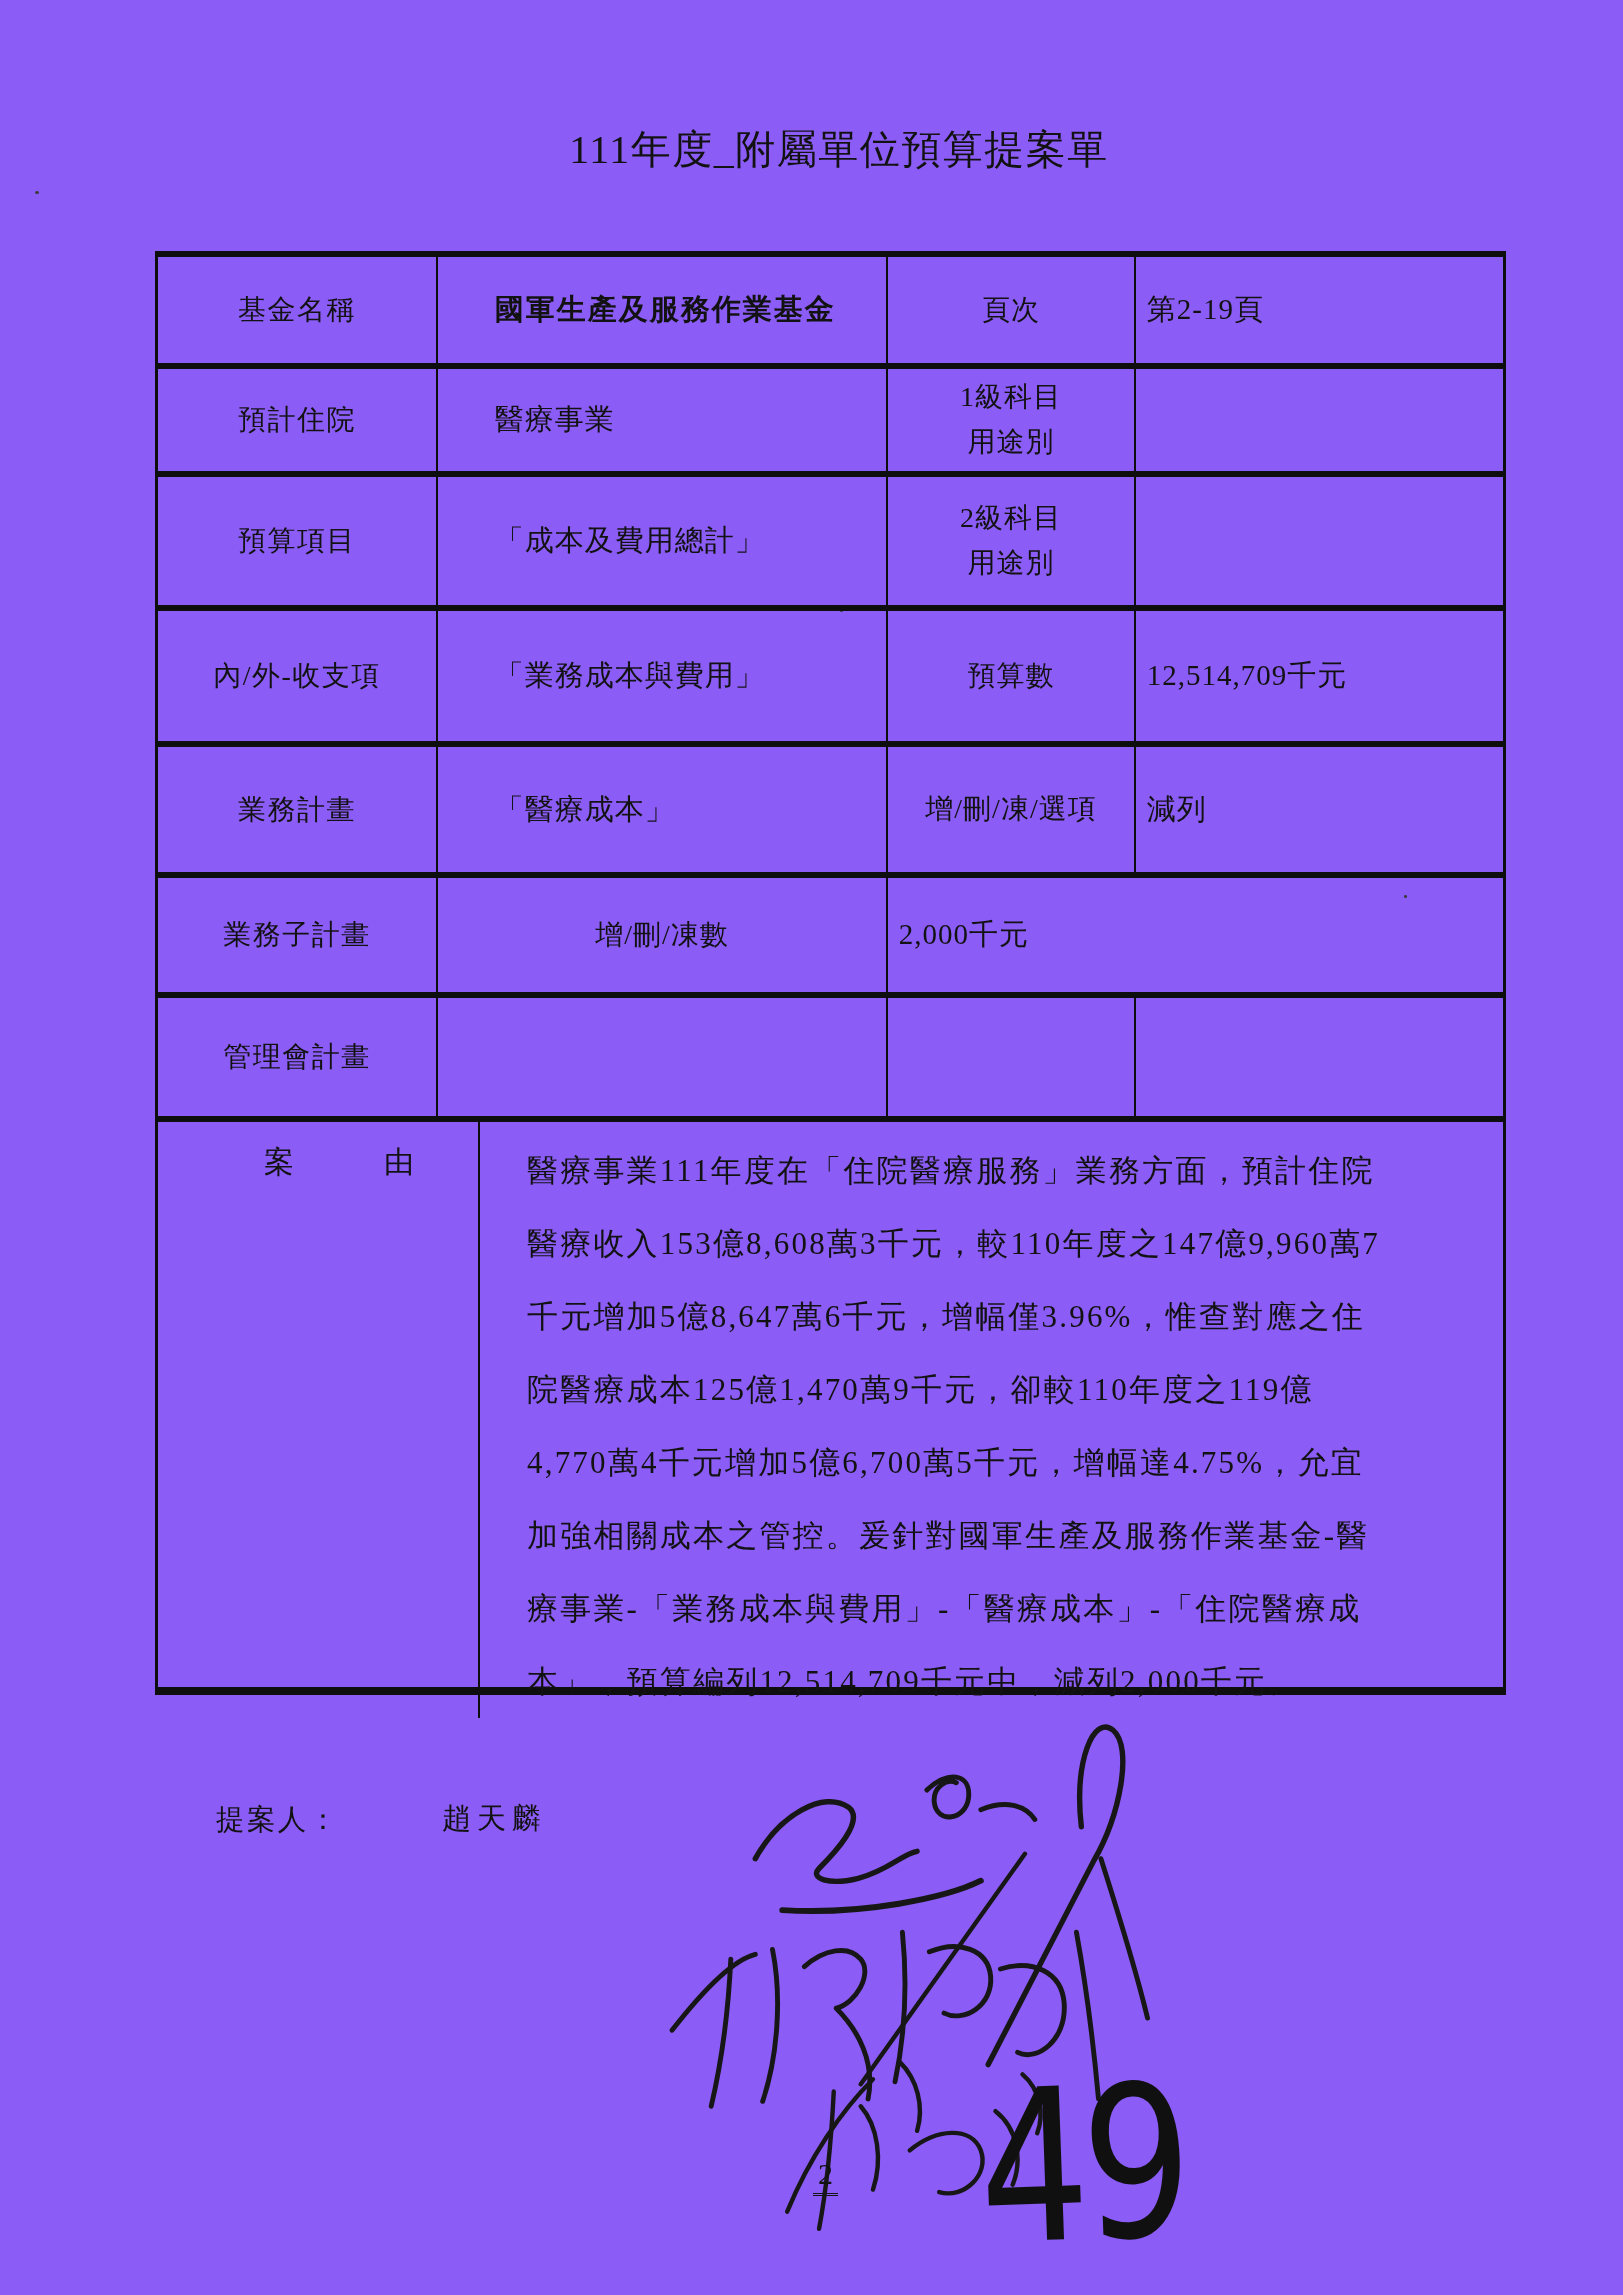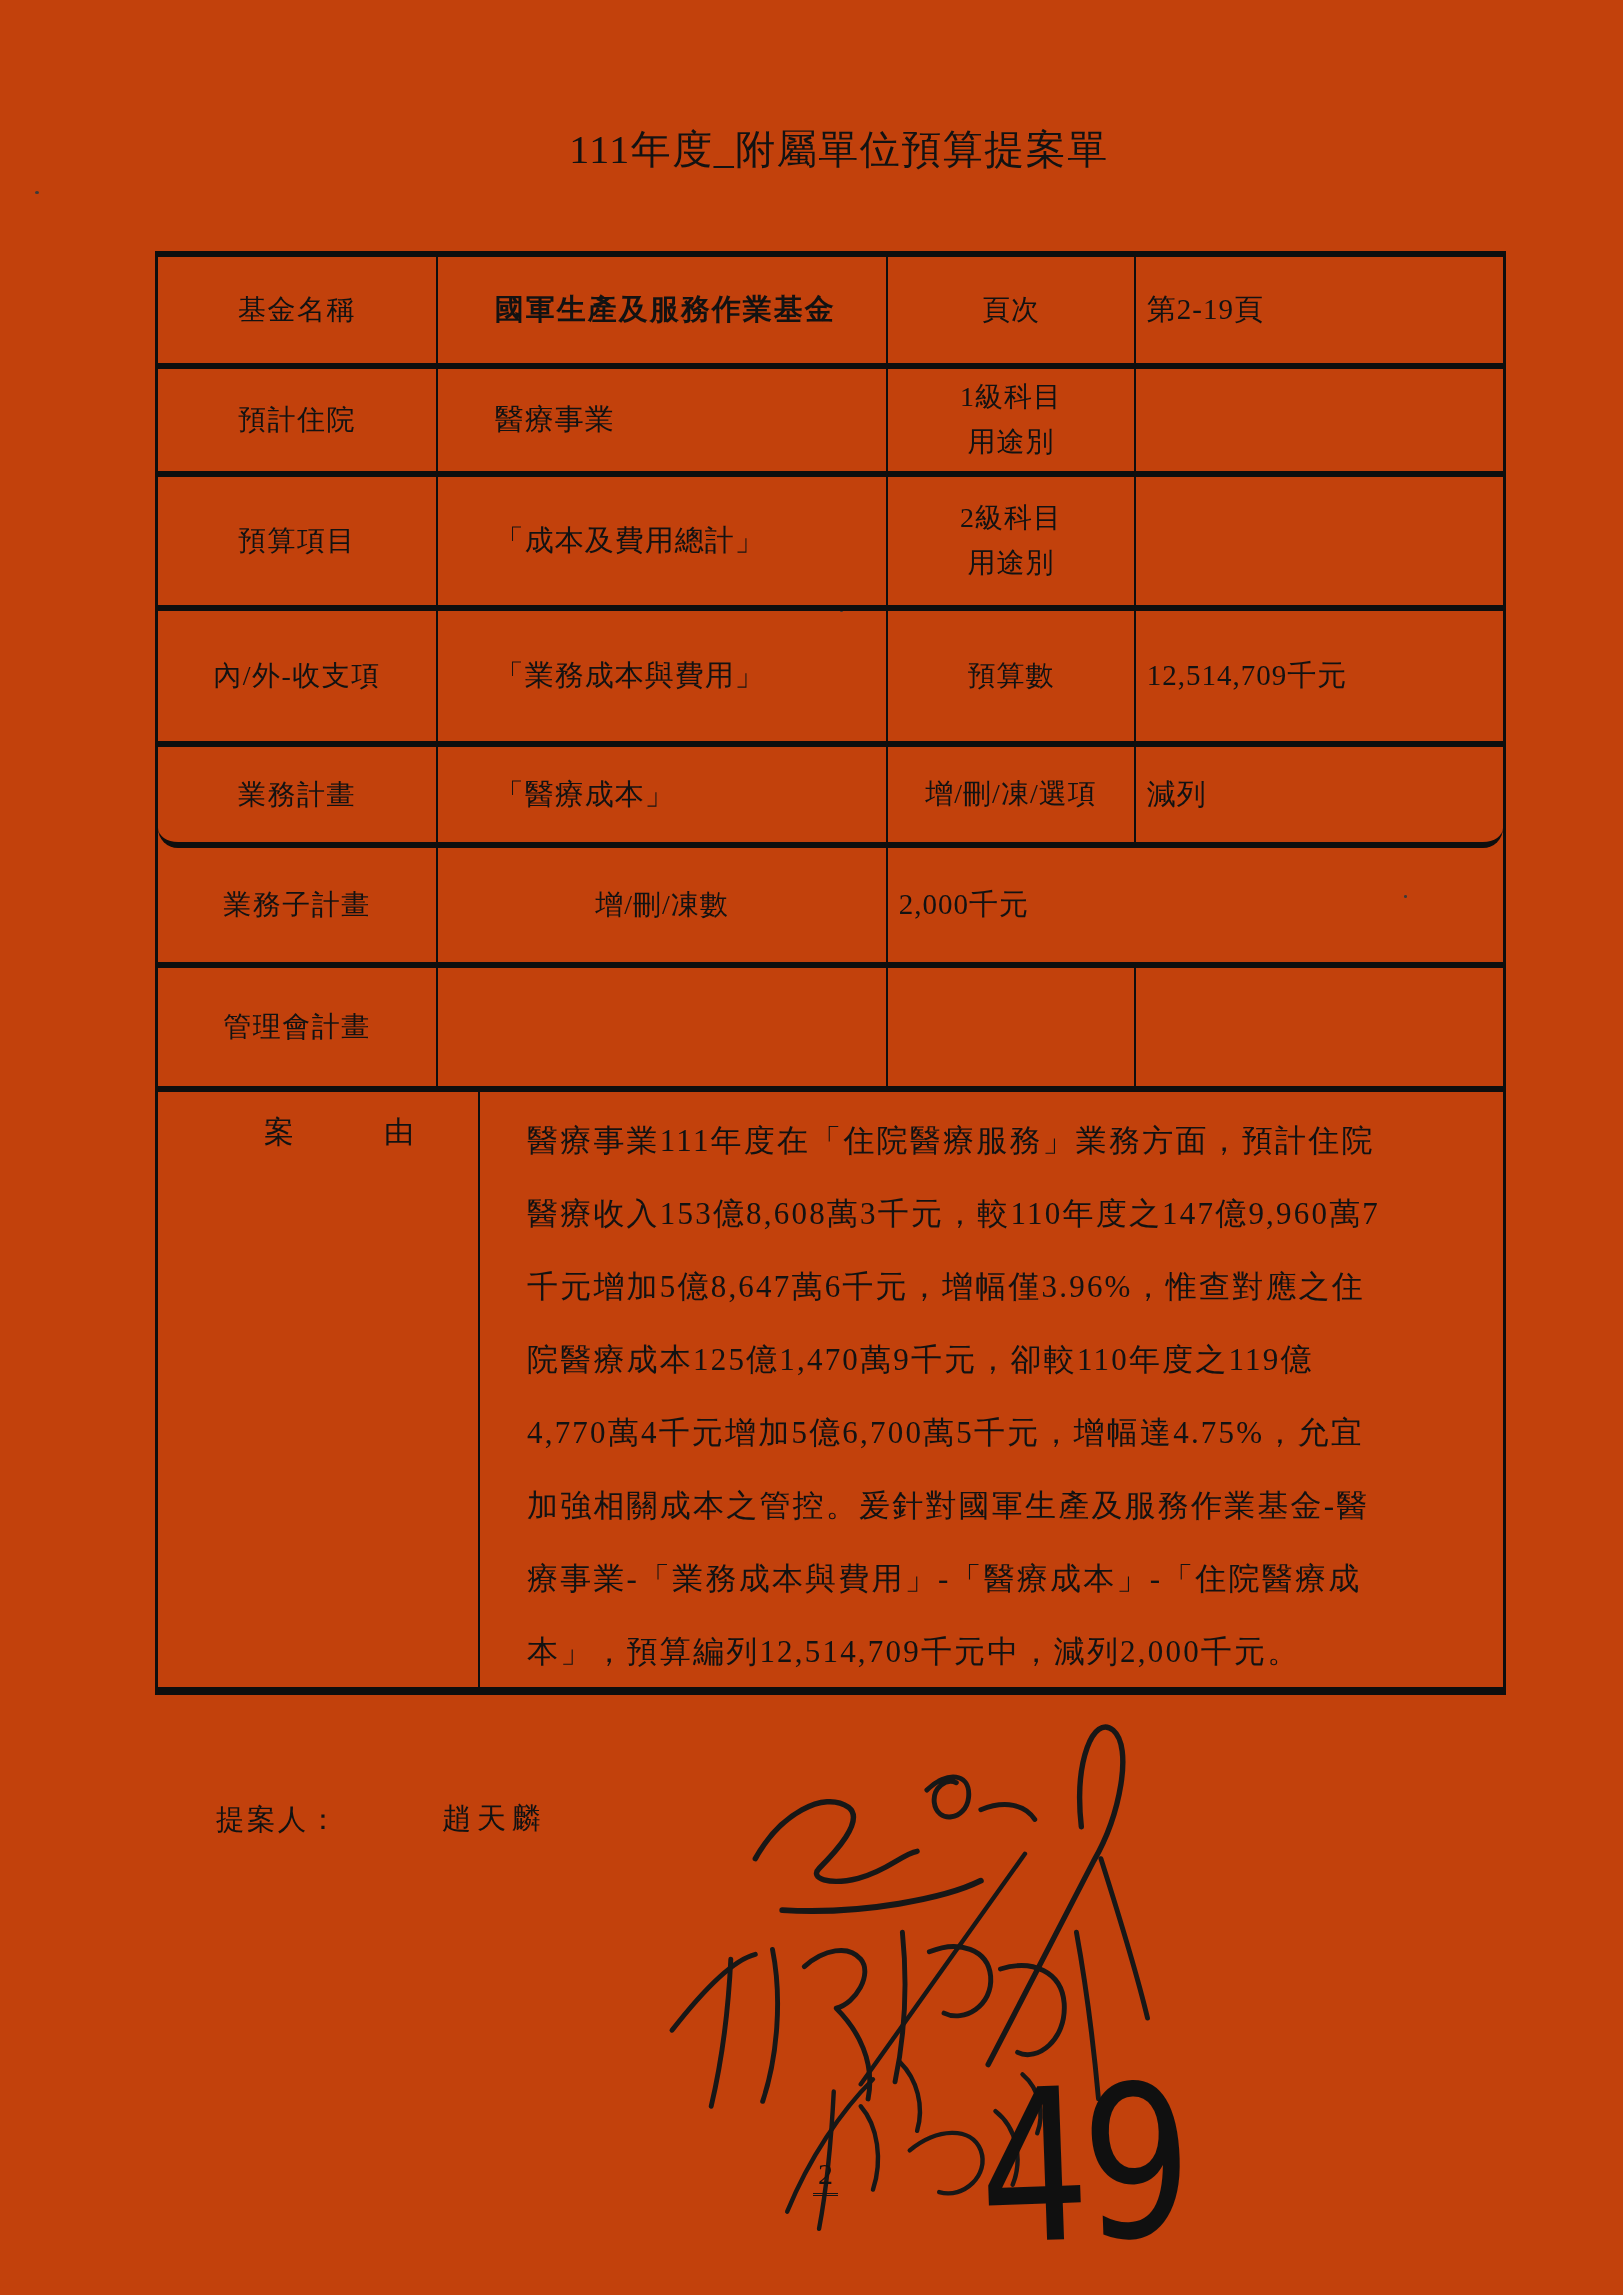--- a/index.html
+++ b/index.html
@@ -1,17 +1,17 @@
 <!DOCTYPE html>
 <html style="font-size:7.8px"><head>
 <meta charset="utf-8">
 <style>
   html,body { margin:0; padding:0; background:#ffffff; }
   .page {
-    position:relative; width:1624px; height:2295px; background:#c2410c;
+    position:relative; width:1624px; height:2295px; background:#8b5cf6;
     color:#121212; font-family:"Liberation Serif","DejaVu Serif",serif;
     overflow:hidden;
   }
   .title {
     position:absolute; top:126px; left:50%;
     transform:translateX(calc(-50% + 27px));
     font-size:40px; font-weight:400; letter-spacing:1.5px; white-space:nowrap;
     margin:0; line-height:1.2;
   }
   .doc-table {
@@ -95,21 +95,21 @@
       <div class="cell c4"></div>
     </div>
 
     <div class="t-row" style="height:136px;">
       <div class="cell c1">內/外-收支項</div>
       <div class="cell c2">「業務成本與費用」</div>
       <div class="cell c3">預算數</div>
       <div class="cell c4">12,514,709千元</div>
     </div>
 
-    <div class="t-row" style="height:101px;border-radius:20px;">
+    <div class="t-row" style="height:131px;">
       <div class="cell c1">業務計畫</div>
       <div class="cell c2">「醫療成本」</div>
       <div class="cell c3">增/刪/凍/選項</div>
       <div class="cell c4">減列</div>
     </div>
 
     <div class="t-row" style="height:120px;">
       <div class="cell c1">業務子計畫</div>
       <div class="cell c3">增/刪/凍數</div>
       <div class="cell c4">2,000千元</div>

